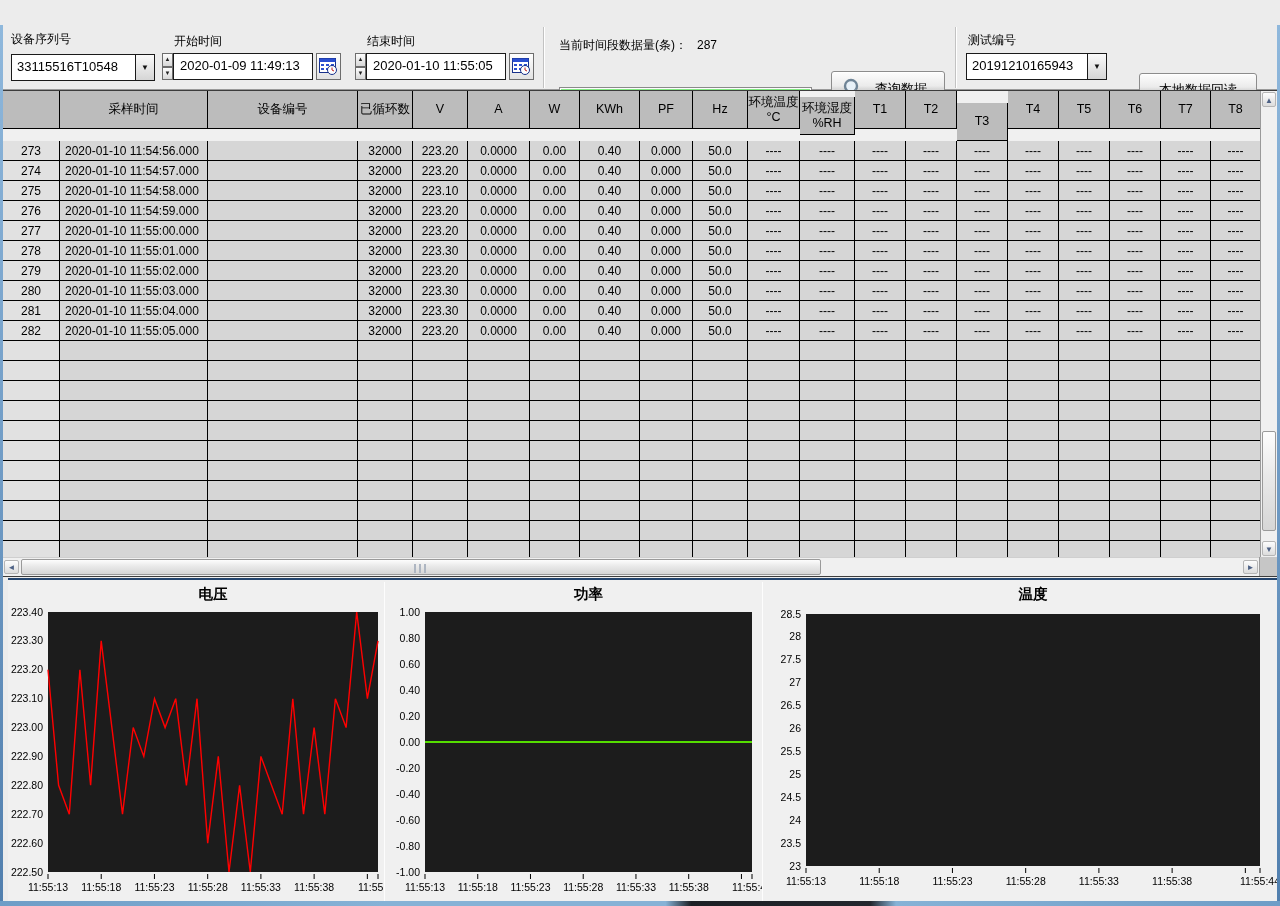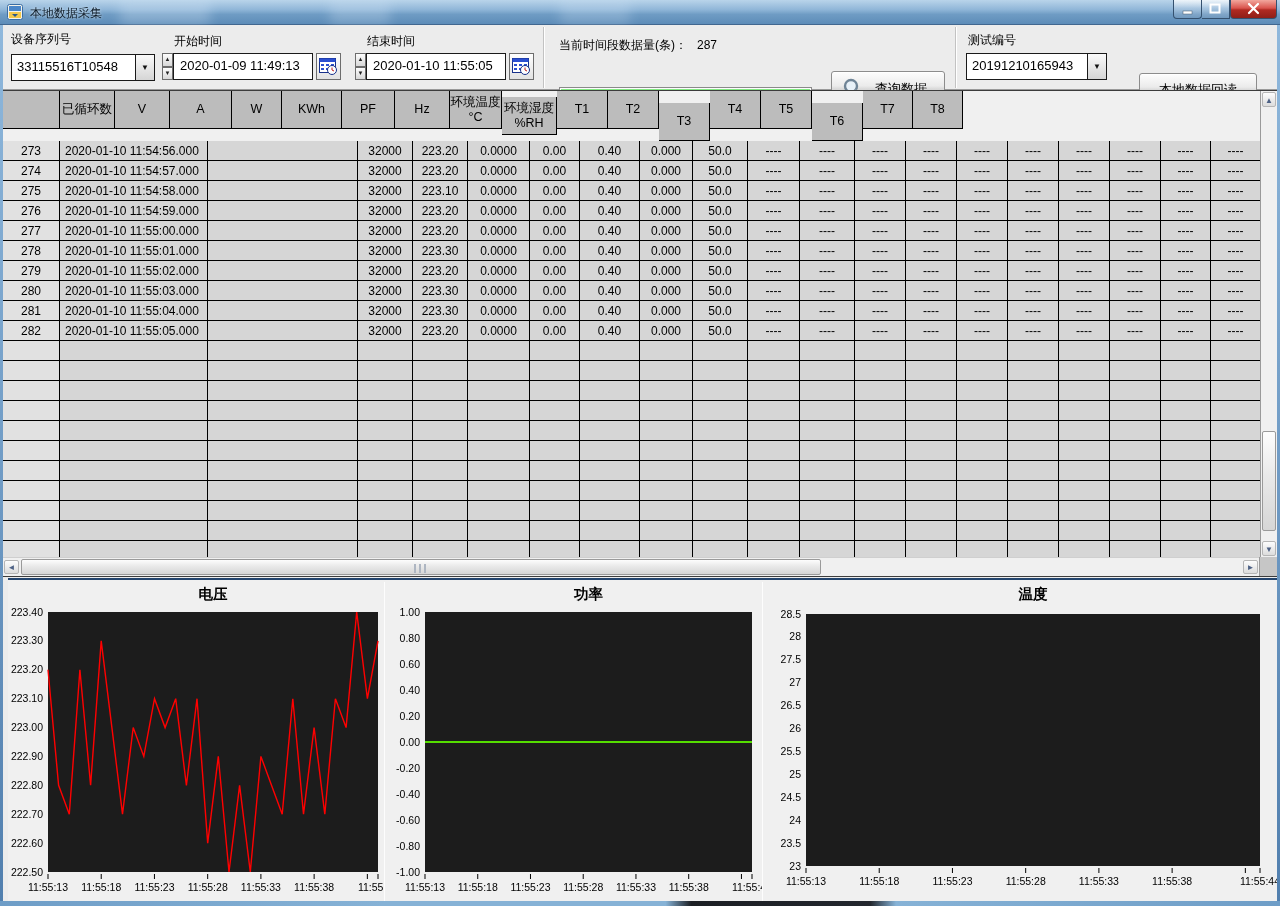--- a/index.html
+++ b/index.html
@@ -67,47 +67,20 @@
   
   #charts{position:absolute;left:8px;top:578px;width:1274px;height:323px;background:#f0f0f0;border-top:2px solid #24456e;}
   .panel{position:absolute;top:2px;height:321px;}
   .panel-sep{position:absolute;top:2px;width:1px;height:321px;background:#ababab;border-right:1px solid #fdfdfd;}
 </style>
 </head>
 <body>
 
 <div id="win">
 
-  <div id="titlebar">
-    <div class="glassblob" style="left:120px;width:90px;opacity:.5"></div>
-    <div class="glassblob" style="left:330px;width:60px;opacity:.45"></div>
-    <div class="glassblob" style="left:560px;width:70px;opacity:.4"></div>
-    <svg id="ttl-icon" viewBox="0 0 16 16">
-      <rect x="0.5" y="0.5" width="15" height="15" rx="2" fill="#f5f2e8" stroke="#3a6ea5"></rect>
-      <rect x="2" y="2" width="12" height="5" fill="#4a86c8"></rect>
-      <rect x="2" y="8" width="12" height="6" fill="#f2c84b"></rect>
-      <path d="M5 10 L11 10 L8 13 Z" fill="#2a5a8a"></path>
-    </svg>
-    <span id="ttl-text">本地数据采集</span>
-    <div id="btn-min" class="wbtn">
-      <svg width="27" height="17" viewBox="0 0 27 17">
-          <rect x="9" y="11" width="9" height="3" fill="#fff" stroke="#46586c" stroke-width="0.5"></rect>
-        </svg>
-    </div>
-    <div id="btn-max" class="wbtn">
-      <svg width="26" height="17" viewBox="0 0 26 17">
-          <rect x="8.5" y="4.5" width="9" height="8" fill="none" stroke="#fff" stroke-width="2"></rect>
-        </svg>
-    </div>
-    <div id="btn-close" class="wbtn">
-      <svg width="45" height="17" viewBox="0 0 45 17">
-        <path d="M18 4 L27 13 M27 4 L18 13" stroke="#fff" stroke-width="2.2" stroke-linecap="round"></path>
-      </svg>
-    </div>
-  </div>
 
   <div id="toolbar">
 
     <span class="tb-label" style="left:8px;top:6px">设备序列号</span>
     <div class="lvcombo" style="left:8px;top:29px">
       <div class="val" style="width:125px">33115516T10548</div>
       <div class="arr">▼</div>
     </div>
 
     <span class="tb-label" style="left:171px;top:8px">开始时间</span>
@@ -182,37 +155,39 @@
 
     <div id="btn-readback" class="pushbtn">
       <span>本地数据回读</span>
     </div>
   </div>
 
   <div id="tablewrap">
     <div id="grid">
         <div class="trow hrow">
           <div class="tcell c0" style="width: 57px;"></div>
+          <div class="tcell c1" style="width: 148px;">采样时间</div>
+          <div class="tcell c2" style="width: 150px;">设备编号</div>
           <div class="tcell c3" style="width: 55px;">已循环数</div>
           <div class="tcell c4" style="width: 55px;">V</div>
           <div class="tcell c5" style="width: 62px;">A</div>
           <div class="tcell c6" style="width: 50px;">W</div>
           <div class="tcell c7" style="width: 60px;">KWh</div>
           <div class="tcell c8" style="width: 53px;">PF</div>
           <div class="tcell c9" style="width: 55px;">Hz</div>
           <div class="tcell c10" style="width: 52px;">环境温度
 °C</div>
           <div class="tcell c11" style="width: 55px; margin-top: 6px;">环境湿度
 %RH</div>
           <div class="tcell c12" style="width: 51px;">T1</div>
           <div class="tcell c13" style="width: 51px;">T2</div>
           <div class="tcell c14" style="width: 51px; margin-top: 12px;">T3</div>
           <div class="tcell c15" style="width: 51px;">T4</div>
           <div class="tcell c16" style="width: 51px;">T5</div>
-          <div class="tcell c17" style="width: 51px; margin-top: 12px;">T6</div>
+          <div class="tcell c17" style="width: 51px;">T6</div>
           <div class="tcell c18" style="width: 50px;">T7</div>
           <div class="tcell c19" style="width: 50px;">T8</div>
         </div>
         <div class="trow drow">
           <div class="tcell c0" style="width: 57px;">273</div>
           <div class="tcell c1" style="width: 148px;">2020-01-10 11:54:56.000</div>
           <div class="tcell c2" style="width: 150px;"></div>
           <div class="tcell c3" style="width: 55px;">32000</div>
           <div class="tcell c4" style="width: 55px;">223.20</div>
           <div class="tcell c5" style="width: 62px;">0.0000</div>

